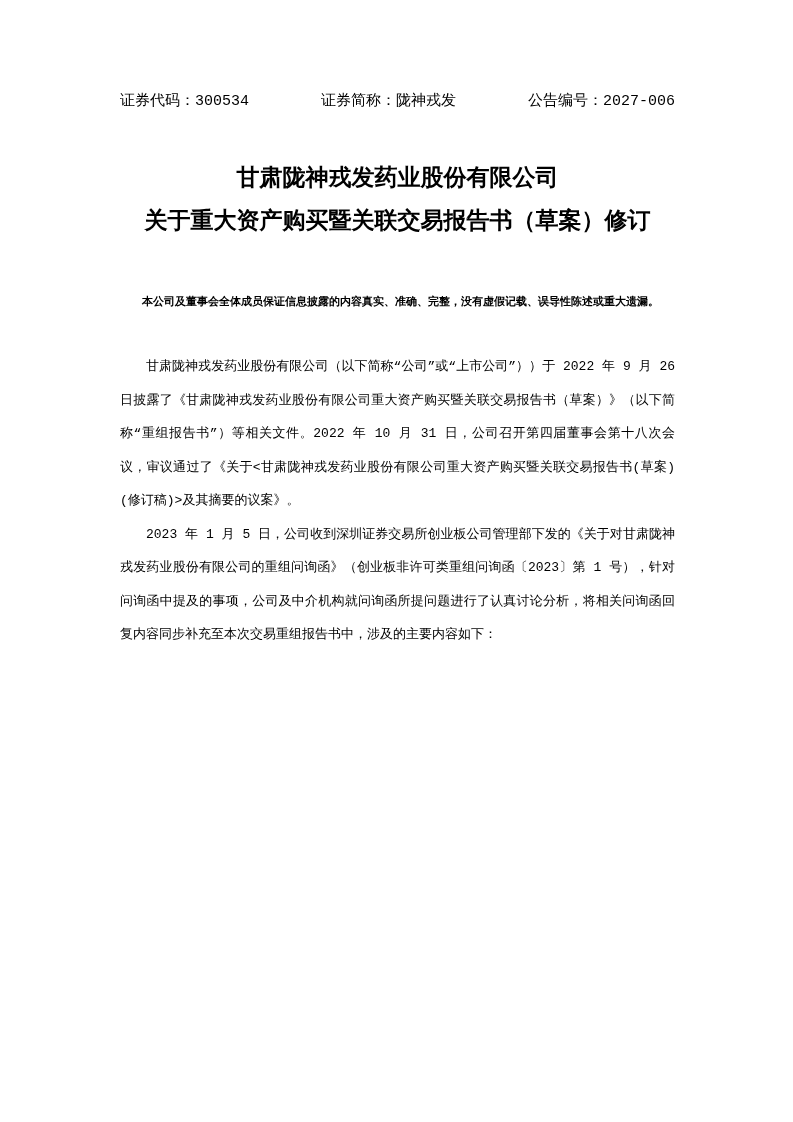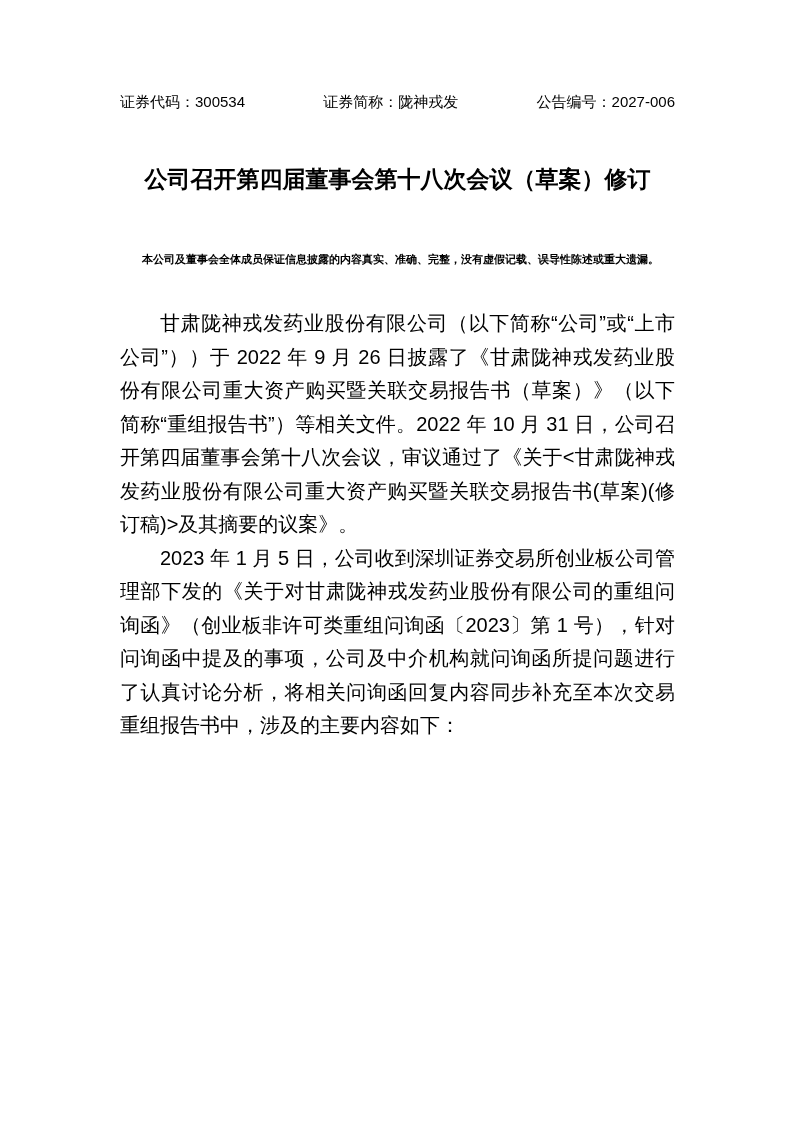--- a/index.html
+++ b/index.html
@@ -8,21 +8,21 @@
     background: #ffffff;
   }
   .page {
     position: relative;
     width: 793px;
     height: 1122px;
     margin: 0 auto;
     background: #ffffff;
     box-sizing: border-box;
     padding: 92px 118px 28px 120px;
-    font-family: Liberation Sans, sans-serif;
+    font-family: Liberation Mono, monospace;
     color: #000000;
     overflow: hidden;
   }
   .doc-header {
     display: flex;
     justify-content: space-between;
     align-items: baseline;
     font-size: 15px;
     line-height: 20px;
     margin-bottom: 46px;
@@ -38,39 +38,40 @@
   .notice {
     font-weight: bold;
     font-size: 11px;
     line-height: 40px;
     text-indent: 2em;
     text-align: justify;
     margin: 0 0 28px 0;
   }
   .body-text p {
     margin: 0;
-    font-size: 20px;
+    font-size: 13px;
     line-height: 33.5px;
     text-indent: 2em;
     text-align: justify;
   }
 </style>
 </head>
 <body>
 
 <div class="page">
 
   <div class="doc-header">
     <span>证券代码：300534</span>
     <span>证券简称：陇神戎发</span>
     <span>公告编号：2027-006</span>
   </div>
 
   <div class="doc-title">
-    <div>公司召开第四届董事会第十八次会议（草案）修订</div>
+    <div>甘肃陇神戎发药业股份有限公司</div>
+    <div>关于重大资产购买暨关联交易报告书（草案）修订</div>
   </div>
 
   <p class="notice">本公司及董事会全体成员保证信息披露的内容真实、准确、完整，没有虚假记载、误导性陈述或重大遗漏。</p>
 
   <div class="body-text">
     <p>甘肃陇神戎发药业股份有限公司（以下简称“公司”或“上市公司”））于 2022 年 9 月 26 日披露了《甘肃陇神戎发药业股份有限公司重大资产购买暨关联交易报告书（草案）》（以下简称“重组报告书”）等相关文件。2022 年 10 月 31 日，公司召开第四届董事会第十八次会议，审议通过了《关于&lt;甘肃陇神戎发药业股份有限公司重大资产购买暨关联交易报告书(草案)(修订稿)&gt;及其摘要的议案》。</p>
     <p>2023 年 1 月 5 日，公司收到深圳证券交易所创业板公司管理部下发的《关于对甘肃陇神戎发药业股份有限公司的重组问询函》（创业板非许可类重组问询函〔2023〕第 1 号），针对问询函中提及的事项，公司及中介机构就问询函所提问题进行了认真讨论分析，将相关问询函回复内容同步补充至本次交易重组报告书中，涉及的主要内容如下：</p>
   </div>
 
 </div>

